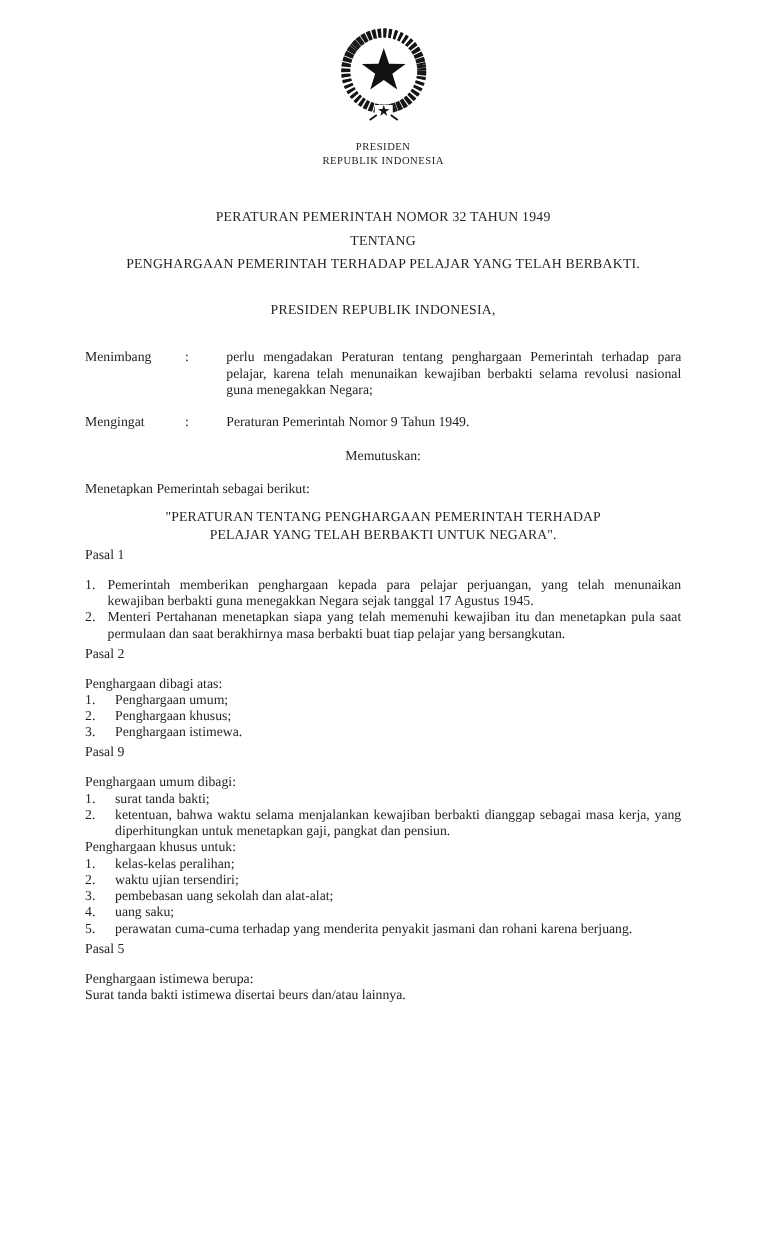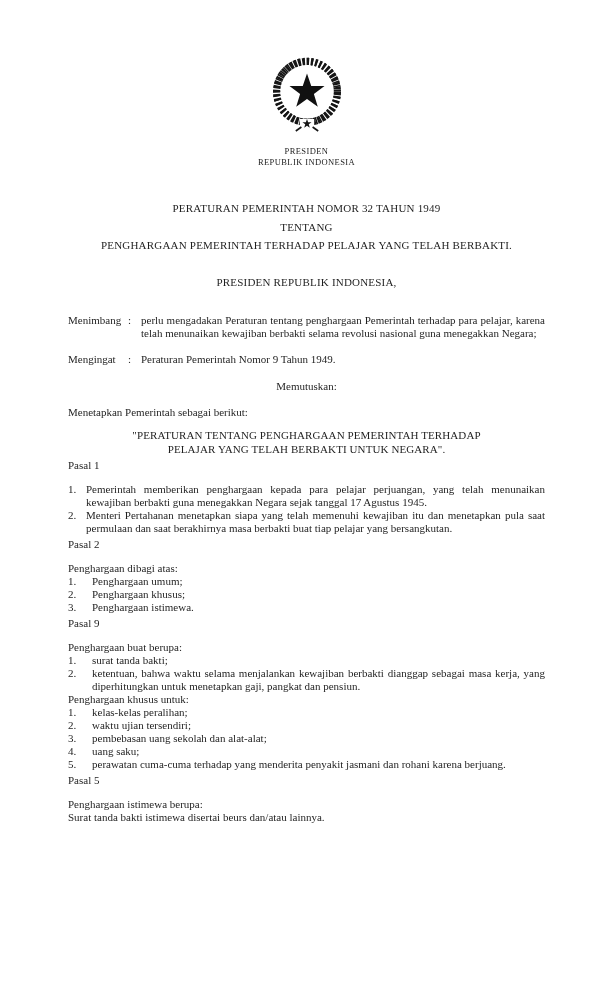--- a/index.html
+++ b/index.html
@@ -8,41 +8,41 @@
     width:612px; height:1008px;
     background:#ffffff;
     color:#1f1f1f;
     font-family:"Liberation Serif", serif;
     font-size:11px; line-height:13px;
     overflow:hidden;
     box-sizing:border-box;
   }
   .content { padding:0 67px 0 68px; }
 
-  .seal-wrap { padding-top:55px; text-align:center; }
+  .seal-wrap { padding-top:20px; text-align:center; }
   .seal-wrap svg { display:inline-block; }
 
   .letterhead-text {
     margin-top:4px; text-align:center;
     font-size:8.5px; line-height:10.5px; letter-spacing:0.4px;
     color:#232323;
   }
 
   .title-block {
     margin-top:32px; text-align:center;
     font-size:11px; line-height:18.5px; letter-spacing:0.2px;
   }
 
   .opening {
     margin-top:21px; text-align:center;
     font-size:11px; letter-spacing:0.2px;
   }
 
   .consider { margin-top:25px; }
-  .row { display:flex; }
+  .row { display:flex;gap:20px; }
   .row + .row { margin-top:13px; }
   .row-label { flex:0 0 60px; }
   .row-colon { flex:0 0 13px; }
   .row-text  { flex:1; text-align:justify; }
 
   .memutuskan { text-align:center; margin-top:14px; }
   .menetapkan { margin-top:13px; }
 
   .quote { margin-top:9px; text-align:center; line-height:14px; letter-spacing:0.1px; }
 
@@ -132,21 +132,21 @@
         <div class="li-text">Penghargaan khusus;</div>
       </div>
       <div class="li">
         <div class="li-num">3.</div>
         <div class="li-text">Penghargaan istimewa.</div>
       </div>
     </div>
 
     <div class="article">
       <div class="pasal">Pasal 9</div>
-      <div>Penghargaan buat berupa:</div>
+      <div>Penghargaan umum dibagi:</div>
       <div class="li">
         <div class="li-num">1.</div>
         <div class="li-text">surat tanda bakti;</div>
       </div>
       <div class="li">
         <div class="li-num">2.</div>
         <div class="li-text">ketentuan, bahwa waktu selama menjalankan kewajiban berbakti dianggap sebagai masa kerja, yang diperhitungkan untuk menetapkan gaji, pangkat dan pensiun.</div>
       </div>
     </div>
 

